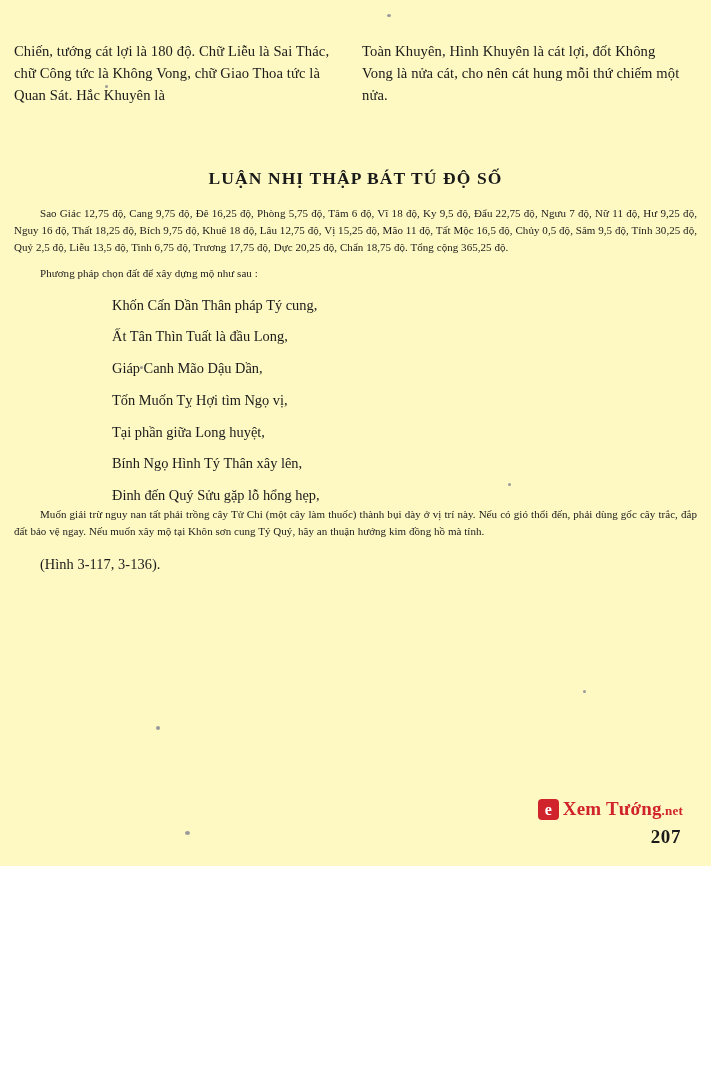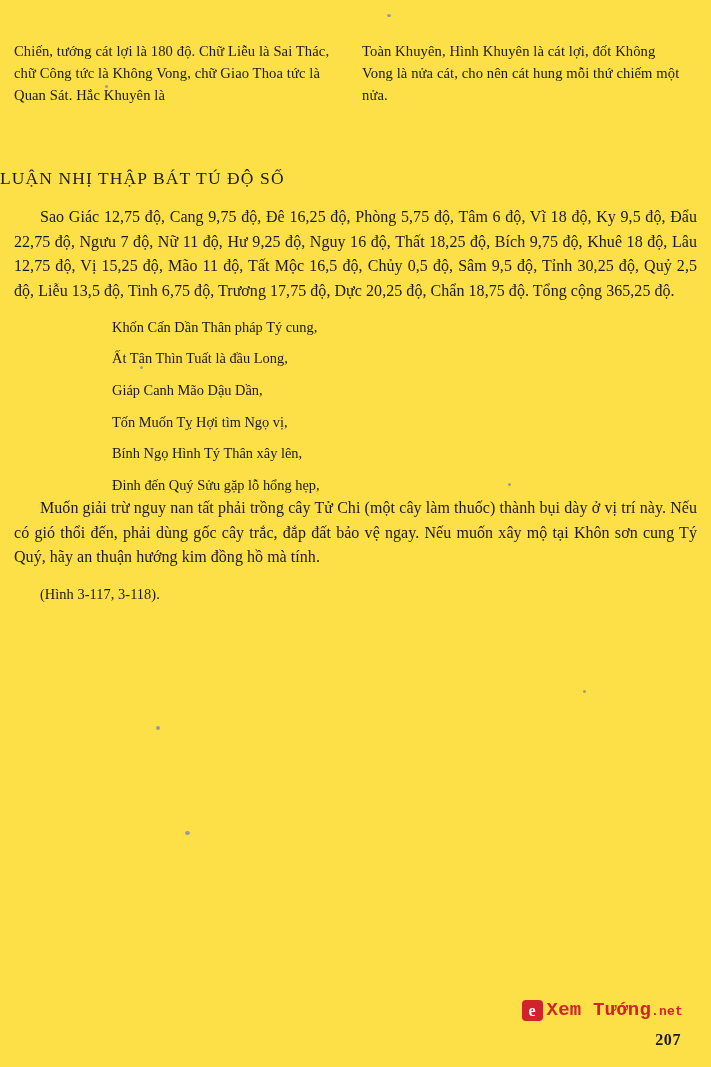--- a/index.html
+++ b/index.html
@@ -12,22 +12,22 @@
     height: 1067px;
     position: relative;
     font-family: "Liberation Serif", serif;
     color: #1a1a1a;
     overflow: hidden;
   }
   .page {
     position: absolute;
     inset: 0;
     width: 711px;
-    height: 1067px;
-    background: #fde047;
+    height: 866px;
+    background: #fef9c3;
   }
 
   
   .columns {
     position: absolute;
     top: 40px;
     left: 14px;
     width: 683px;
     display: flex;
     gap: 26px;
@@ -42,35 +42,36 @@
     text-align: left;
     letter-spacing: 0.1px;
   }
 
   
   .doc-title {
     position: absolute;
     top: 168px;
     left: 0;
     width: 711px;
+    text-align: center;
     font-size: 17.5px;
-    font-weight: normal;
+    font-weight: bold;
     letter-spacing: 1.1px;
   }
 
   
   .body-block {
     position: absolute;
     top: 205px;
     left: 14px;
     width: 683px;
   }
   .para {
     margin: 0 0 2px 0;
-    font-size: 16px;
+    font-size: 11px;
     line-height: 1.54;
     text-align: justify;
     text-justify: inter-word;
     letter-spacing: 0.05px;
   }
   .para.indent {
     text-indent: 26px;
   }
   .spaced {
     margin-top: 9px;
@@ -116,35 +117,35 @@
     border-radius: 4px;
     background: #d0232b;
     color: #ffffff;
     font-family: "Liberation Serif", serif;
     font-size: 16px;
     font-weight: bold;
     line-height: 21px;
     text-align: center;
   }
   .wm-text {
-    font-family: Liberation Mono, monospace;
+    font-family: Liberation Serif, serif;
     font-size: 19px;
     font-weight: bold;
     color: #d0232b;
     letter-spacing: 0.2px;
   }
   .wm-text .suffix {
     font-size: 13px;
     color: #d0232b;
   }
   .page-number {
     position: absolute;
     right: 30px;
     bottom: 18px;
-    font-size: 16px;
+    font-size: 19px;
     font-weight: bold;
     letter-spacing: 0.6px;
   }
 </style>
 </head>
 <body>
 
 <div class="page">
 
   <div class="speck" style="left:387px; top:14px; width:4px; height:3px;"></div>
@@ -161,30 +162,32 @@
     </div>
     <div class="col">
       <p>Toàn Khuyên, Hình Khuyên là cát lợi, đốt Không Vong là nửa cát, cho nên cát hung mỗi thứ chiếm một nửa.</p>
     </div>
   </div>
 
   <div class="doc-title">LUẬN NHỊ THẬP BÁT TÚ ĐỘ SỐ</div>
 
   <div class="body-block">
     <p class="para indent">Sao Giác 12,75 độ, Cang 9,75 độ, Đê 16,25 độ, Phòng 5,75 độ, Tâm 6 độ, Vĩ 18 độ, Ky 9,5 độ, Đẩu 22,75 độ, Ngưu 7 độ, Nữ 11 độ, Hư 9,25 độ, Nguy 16 độ, Thất 18,25 độ, Bích 9,75 độ, Khuê 18 độ, Lâu 12,75 độ, Vị 15,25 độ, Mão 11 độ, Tất Mộc 16,5 độ, Chủy 0,5 độ, Sâm 9,5 độ, Tỉnh 30,25 độ, Quỷ 2,5 độ, Liễu 13,5 độ, Tinh 6,75 độ, Trương 17,75 độ, Dực 20,25 độ, Chẩn 18,75 độ. Tổng cộng 365,25 độ.</p>
+    <p class="para indent spaced">Phương pháp chọn đất để xây dựng mộ như sau :</p>
 
     <p class="verse">Khốn Cấn Dần Thân pháp Tý cung,</p>
     <p class="verse">Ất Tân Thìn Tuất là đầu Long,</p>
     <p class="verse">Giáp Canh Mão Dậu Dần,</p>
     <p class="verse">Tốn Muốn Tỵ Hợi tìm Ngọ vị,</p>
+    <p class="verse">Tại phần giữa Long huyệt,</p>
     <p class="verse">Bính Ngọ Hình Tý Thân xây lên,</p>
     <p class="verse">Đinh đến Quý Sửu gặp lỗ hổng hẹp,</p>
 
     <p class="para indent tail">Muốn giải trừ nguy nan tất phải trồng cây Tử Chi (một cây làm thuốc) thành bụi dày ở vị trí này. Nếu có gió thổi đến, phải dùng gốc cây trắc, đắp đất bảo vệ ngay. Nếu muốn xây mộ tại Khôn sơn cung Tý Quý, hãy an thuận hướng kim đồng hồ mà tính.</p>
-    <p class="para fig">(Hình 3-117, 3-118).</p>
+    <p class="para fig">(Hình 3-117, 3-136).</p>
   </div>
 
   <div class="watermark">
     <span class="wm-badge">e</span>
     <span class="wm-text"><span>Xem Tướng</span><span class="suffix">.net</span></span>
   </div>
 
   <div class="page-number">207</div>
 </div>
 

